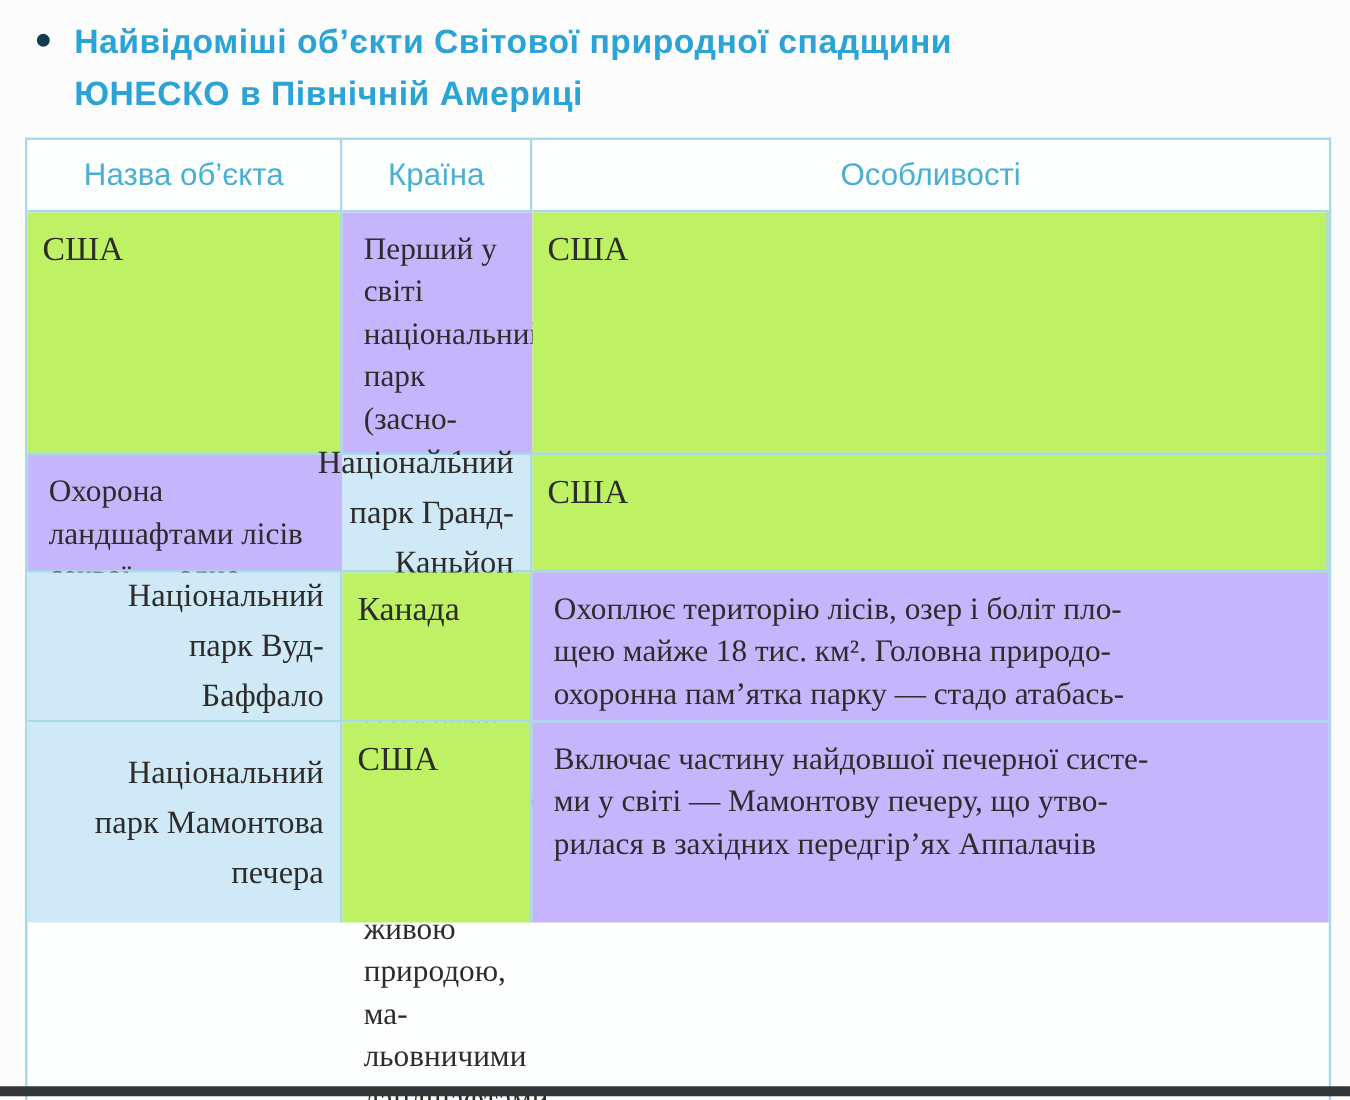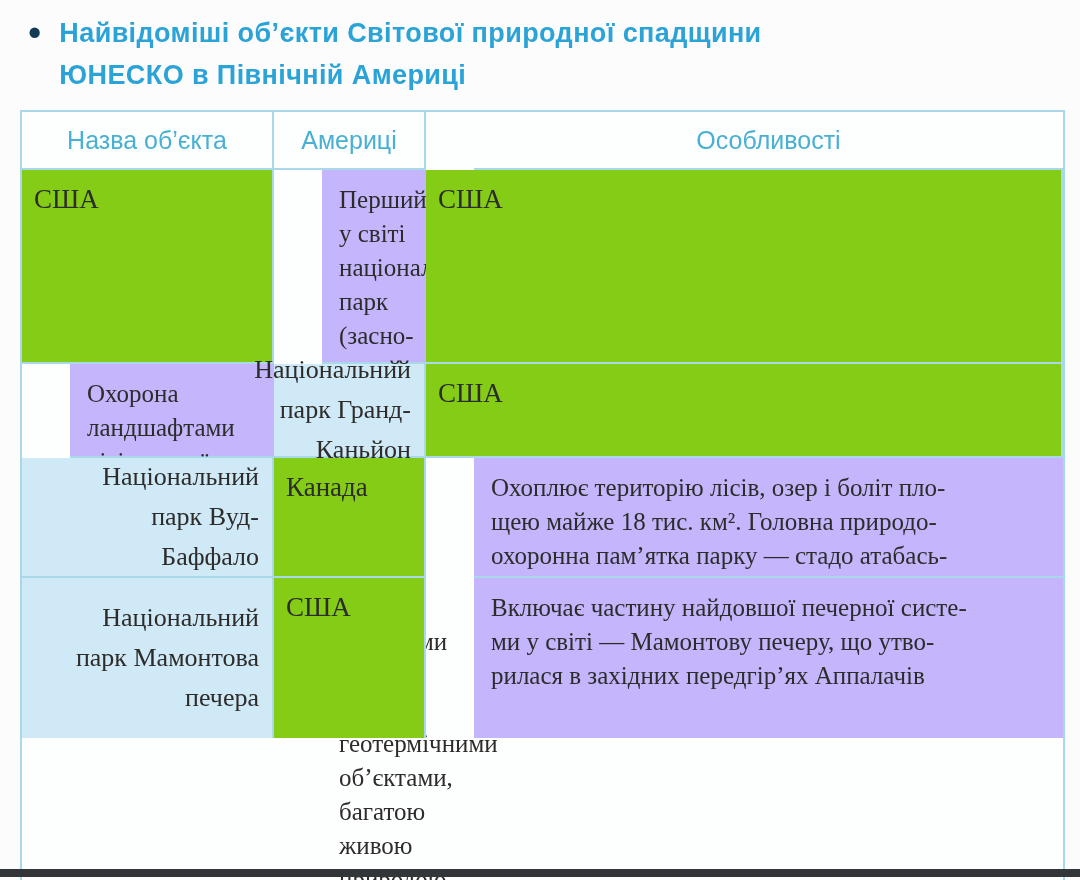--- a/index.html
+++ b/index.html
@@ -41,21 +41,21 @@
     grid-template-columns: 252px 152px 1fr;
     grid-template-rows: 58px 194px 94px 120px 160px 1fr;
     background: #fdfefe;
   }
   .cell {
     border-right: 2px solid var(--border, #a9d8e8);
     border-bottom: 2px solid var(--border, #a9d8e8);
     color: var(--body_text, #2d2c2a);
     white-space: pre-line;
   }
-  .cell.col3 { border-right: none; margin-left: 48px; }
+  .cell.col3 { border-right: none; }
   .cell.lastrow { border-bottom: none; }
 
   .th {
     font-family: "Liberation Sans", sans-serif;
     font-size: 25px;
     color: var(--header_text, #49b0d4);
     display: flex; align-items: center; justify-content: center;
     background: #fdfefe;
     white-space: normal;
   }
@@ -65,21 +65,21 @@
     display: flex; align-items: center; justify-content: flex-end;
     text-align: right;
     padding-right: 13px;
     font-size: 26px; line-height: 40px;
     font-weight: 500;
   }
   .country-cell {
     padding: 14px 6px 0 12px;
     font-size: 27px;
     font-weight: 500;
-    background: #84cc16;
+    background: #bef264;
   }
   .features-cell {
     padding: 13px 8px 0 17px;
     font-size: 25px; line-height: 34px;
     font-weight: 500;
     background: #c4b5fd;
   }
 
   
   .bottom-bar {
@@ -95,21 +95,21 @@
 
   <div class="title-block">
     <span class="bullet">•</span>
     <div class="page-title">Найвідоміші об’єкти Світової природної спадщини
 ЮНЕСКО в Північній Америці</div>
   </div>
 
   <div class="heritage-table">
 
     <div class="cell th col1">Назва об’єкта</div>
-    <div class="cell th col2">Америці</div>
+    <div class="cell th col2">Країна</div>
     <div class="cell th col3">Особливості</div>
 
     <div class="cell country-cell col2">США</div>
     <div class="cell features-cell col3">Перший у світі національний парк (засно-
 ваний 1 березня 1872 р.); відомий числен-
 ними гейзерами та іншими геотермічними
 об’єктами, багатою живою природою, ма-
 льовничими ландшафтами</div>
 
     <div class="cell country-cell col2">США</div>

